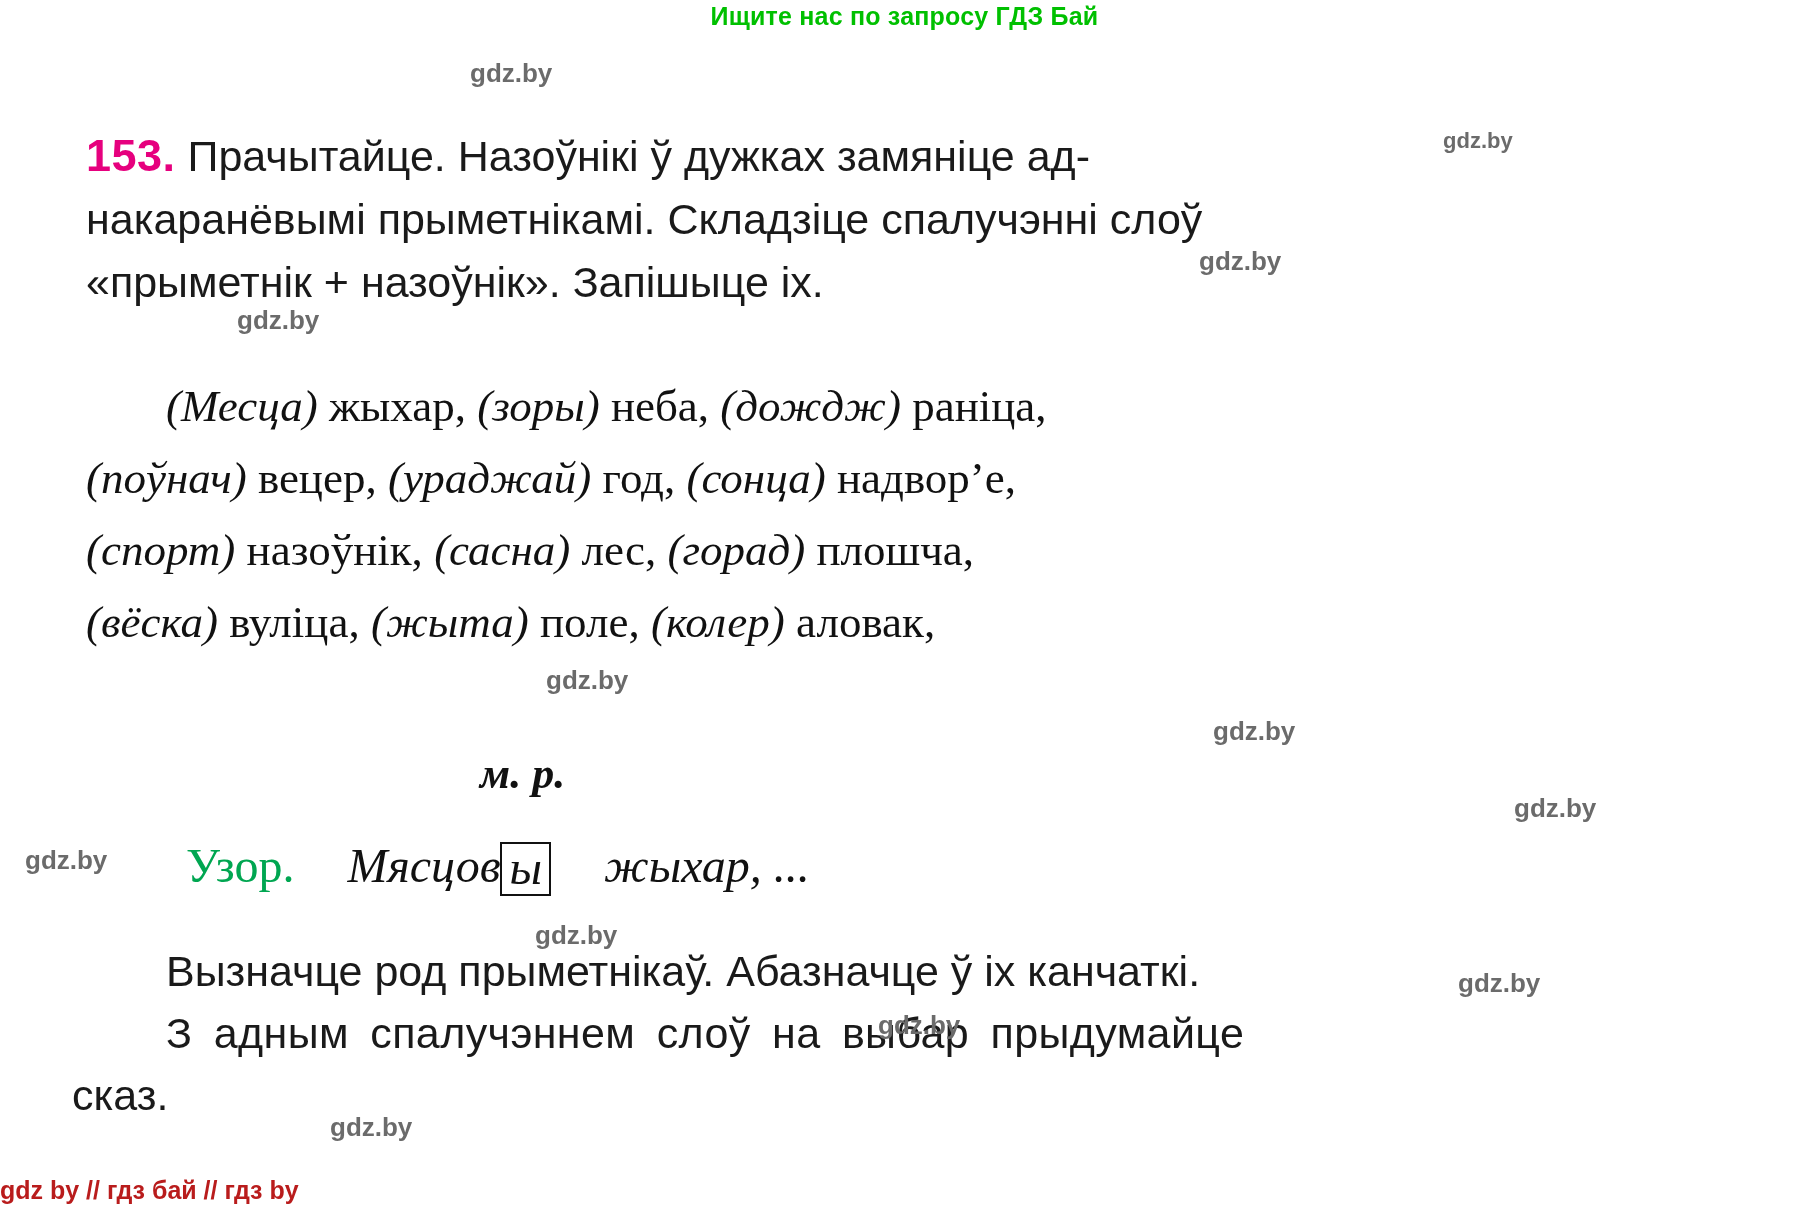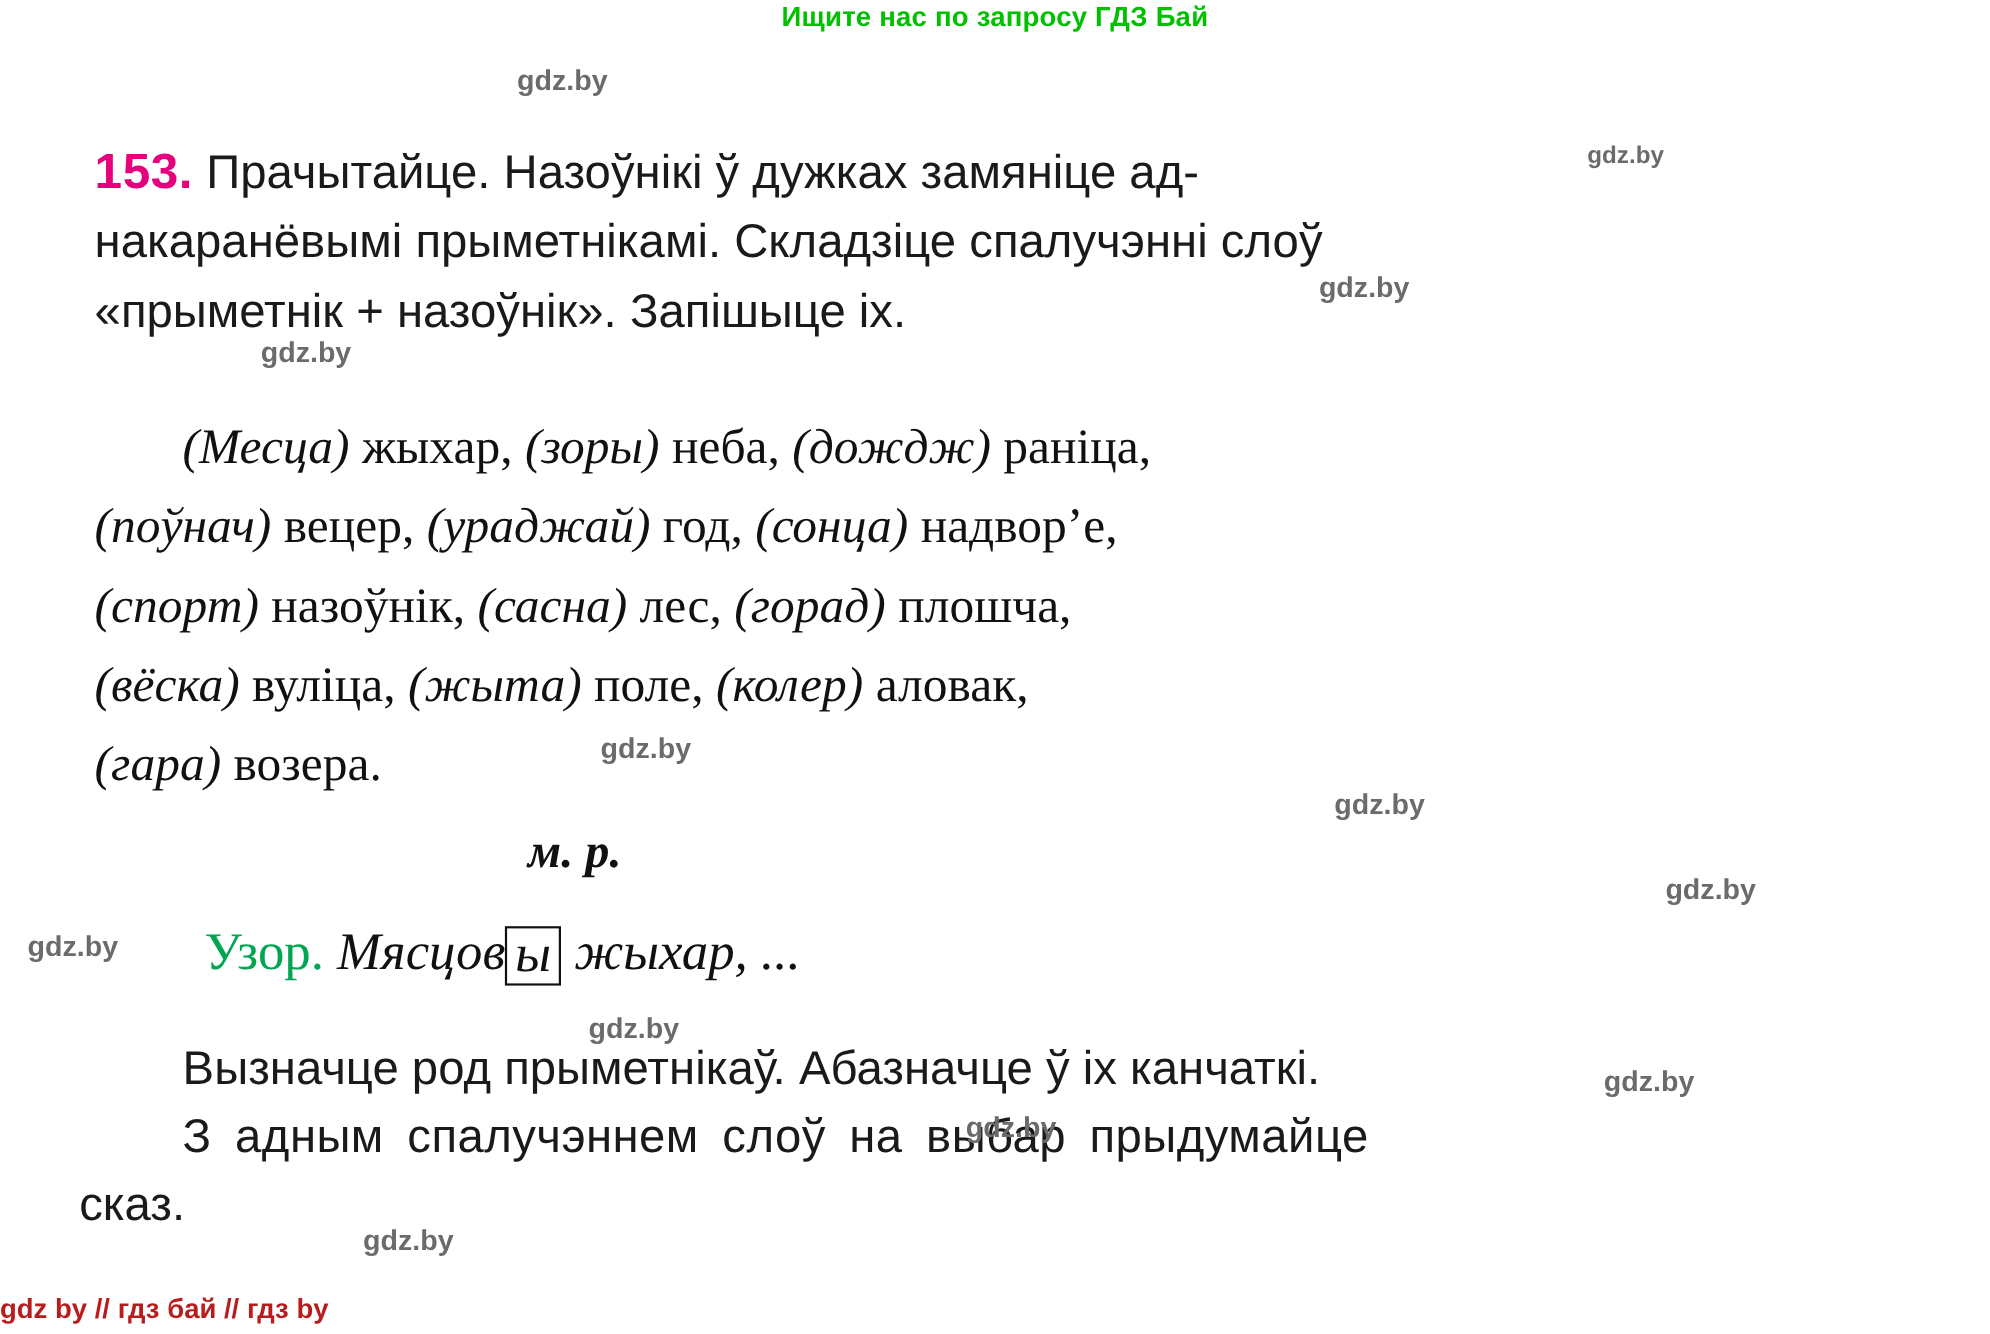--- a/index.html
+++ b/index.html
@@ -120,20 +120,21 @@
     font-size: 48px;
     color: #111111;
     white-space: nowrap;
   }
   .uzor .green {
     color: #00a651;
     font-weight: normal;
   }
   .uzor .it {
     font-style: italic;
+    margin-left: 41px;
   }
   .ending-box {
     display: inline-block;
     border: 2px solid #111111;
     padding: 0px 7px 2px 7px;
     font-style: italic;
     line-height: 1;
     position: relative;
     top: 2px;
   }
@@ -172,23 +173,20 @@
       <span class="it">(Месца)</span><span> жыхар, </span><span class="it">(зоры)</span><span> неба, </span><span class="it">(дождж)</span><span> раніца,</span>
     </span>
     <span class="wl-line">
       <span class="it">(поўнач)</span><span> вецер, </span><span class="it">(ураджай)</span><span> год, </span><span class="it">(сонца)</span><span> надвор’е,</span>
     </span>
     <span class="wl-line">
       <span class="it">(спорт)</span><span> назоўнік, </span><span class="it">(сасна)</span><span> лес, </span><span class="it">(горад)</span><span> плошча,</span>
     </span>
     <span class="wl-line">
       <span class="it">(вёска)</span><span> вуліца, </span><span class="it">(жыта)</span><span> поле, </span><span class="it">(колер)</span><span> аловак,</span>
-    </span>
-    <span class="wl-line">
-      <span class="it">(гара)</span><span> возера.</span>
     </span>
   </div>
 
   <div class="mr-label">м. р.</div>
   <div class="uzor">
     <span class="green">Узор.</span>
     <span class="it">Мясцов</span><span class="ending-box">ы</span>
     <span class="it">жыхар, ...</span>
   </div>
 

